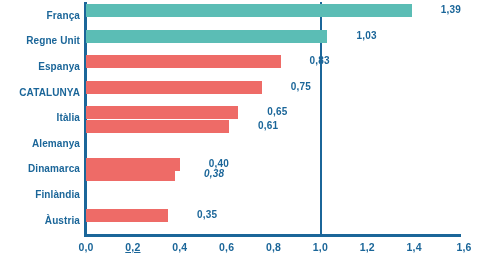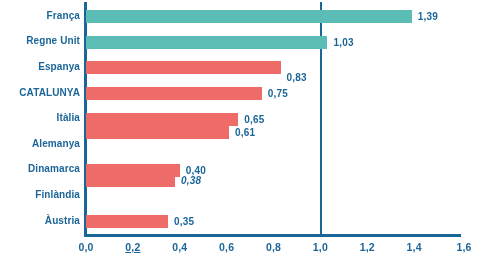--- a/index.html
+++ b/index.html
@@ -54,21 +54,21 @@
     background: #1B6699;
   }
 
   
   .row {
     position: absolute;
     left: 0;
     width: 100%;
     height: 25.6px;
     display: flex;
-    align-items: center;
+    gap: 23px;
   }
   .bar {
     height: 13px;
     border: 0;
   }
   .bar-value {
     font-size: 10px;
     font-weight: bold;
     color: #1B6699;
     margin-left: 6px;
@@ -115,21 +115,21 @@
         <div class="row" style="top: 0px;">
           <div class="bar" style="width: 325.781px; background: rgb(91, 189, 181);"></div>
           <span class="bar-value" style="color: rgb(27, 102, 153);">1,39</span>
         </div>
         <div class="row" style="top: 25.6px;">
           <div class="bar" style="width: 241.406px; background: rgb(91, 189, 181);"></div>
           <span class="bar-value" style="color: rgb(27, 102, 153);">1,03</span>
         </div>
         <div class="row" style="top: 51.2px;">
           <div class="bar" style="width: 194.531px; background: rgb(238, 107, 103);"></div>
-          <span class="bar-value" style="color: rgb(27, 102, 153); margin-top: 19px;">0,83</span>
+          <span class="bar-value" style="color: rgb(27, 102, 153);">0,83</span>
         </div>
         <div class="row" style="top: 76.8px;">
           <div class="bar" style="width: 175.781px; background: rgb(238, 107, 103);"></div>
           <span class="bar-value" style="color: rgb(27, 102, 153);">0,75</span>
         </div>
         <div class="row" style="top: 102.4px;">
           <div class="bar" style="width: 152.344px; background: rgb(238, 107, 103);"></div>
           <span class="bar-value" style="color: rgb(27, 102, 153);">0,65</span>
         </div>
         <div class="row" style="top: 116px;">

